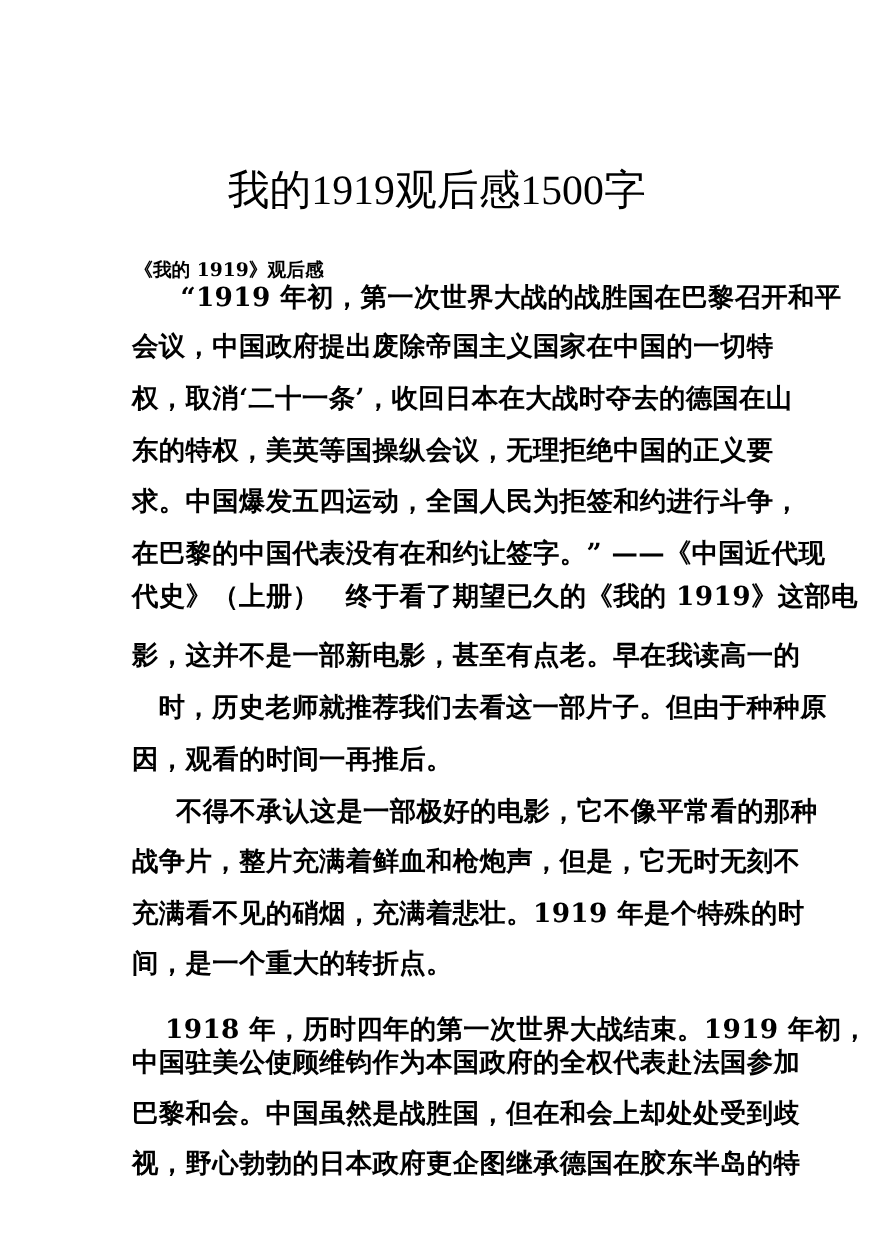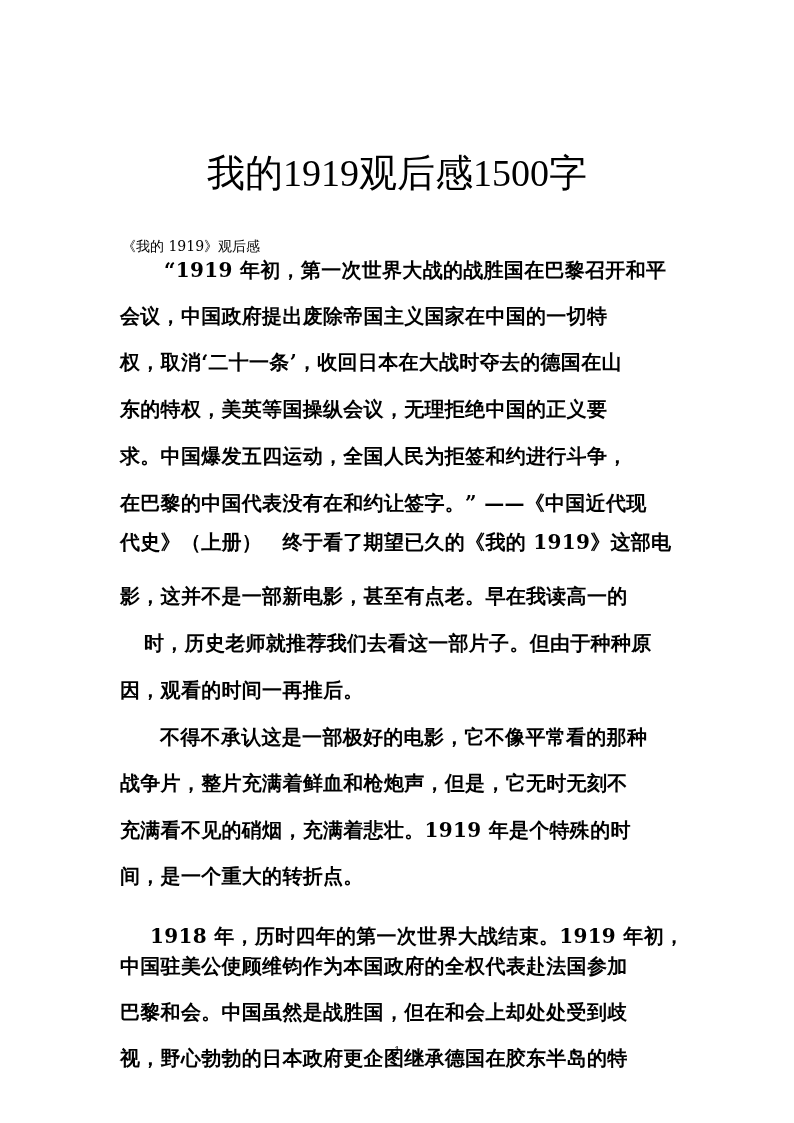--- a/index.html
+++ b/index.html
@@ -8,25 +8,25 @@
     font-family: "DejaVu Serif", "Liberation Serif", serif; color: #000;
   }
   .title {
     position: absolute; left: 0; top: 138px; width: 794px; text-align: center;
     font-family: "Liberation Serif", "DejaVu Serif", serif;
     font-size: 38px; font-weight: normal; line-height: 70px; white-space: nowrap;
     letter-spacing: 0px;
   }
   .subtitle {
     position: absolute; left: 122px; top: 232px;
-    font-size: 14px; font-weight: normal; line-height: 28px; white-space: nowrap;
+    font-size: 17px; font-weight: bold; line-height: 28px; white-space: nowrap;
   }
   .line {
     position: absolute; left: 120px;
-    font-size: 20px; font-weight: bold; line-height: 28px; white-space: nowrap;
+    font-size: 24px; font-weight: bold; line-height: 28px; white-space: nowrap;
     letter-spacing: 0.3px;
   }
   .page-number {
     position: absolute; left: 0; width: 794px; top: 1042px; text-align: center;
     font-family: "Liberation Serif", serif; font-size: 12px; line-height: 16px;
   }
 </style>
 </head>
 <body>
 

